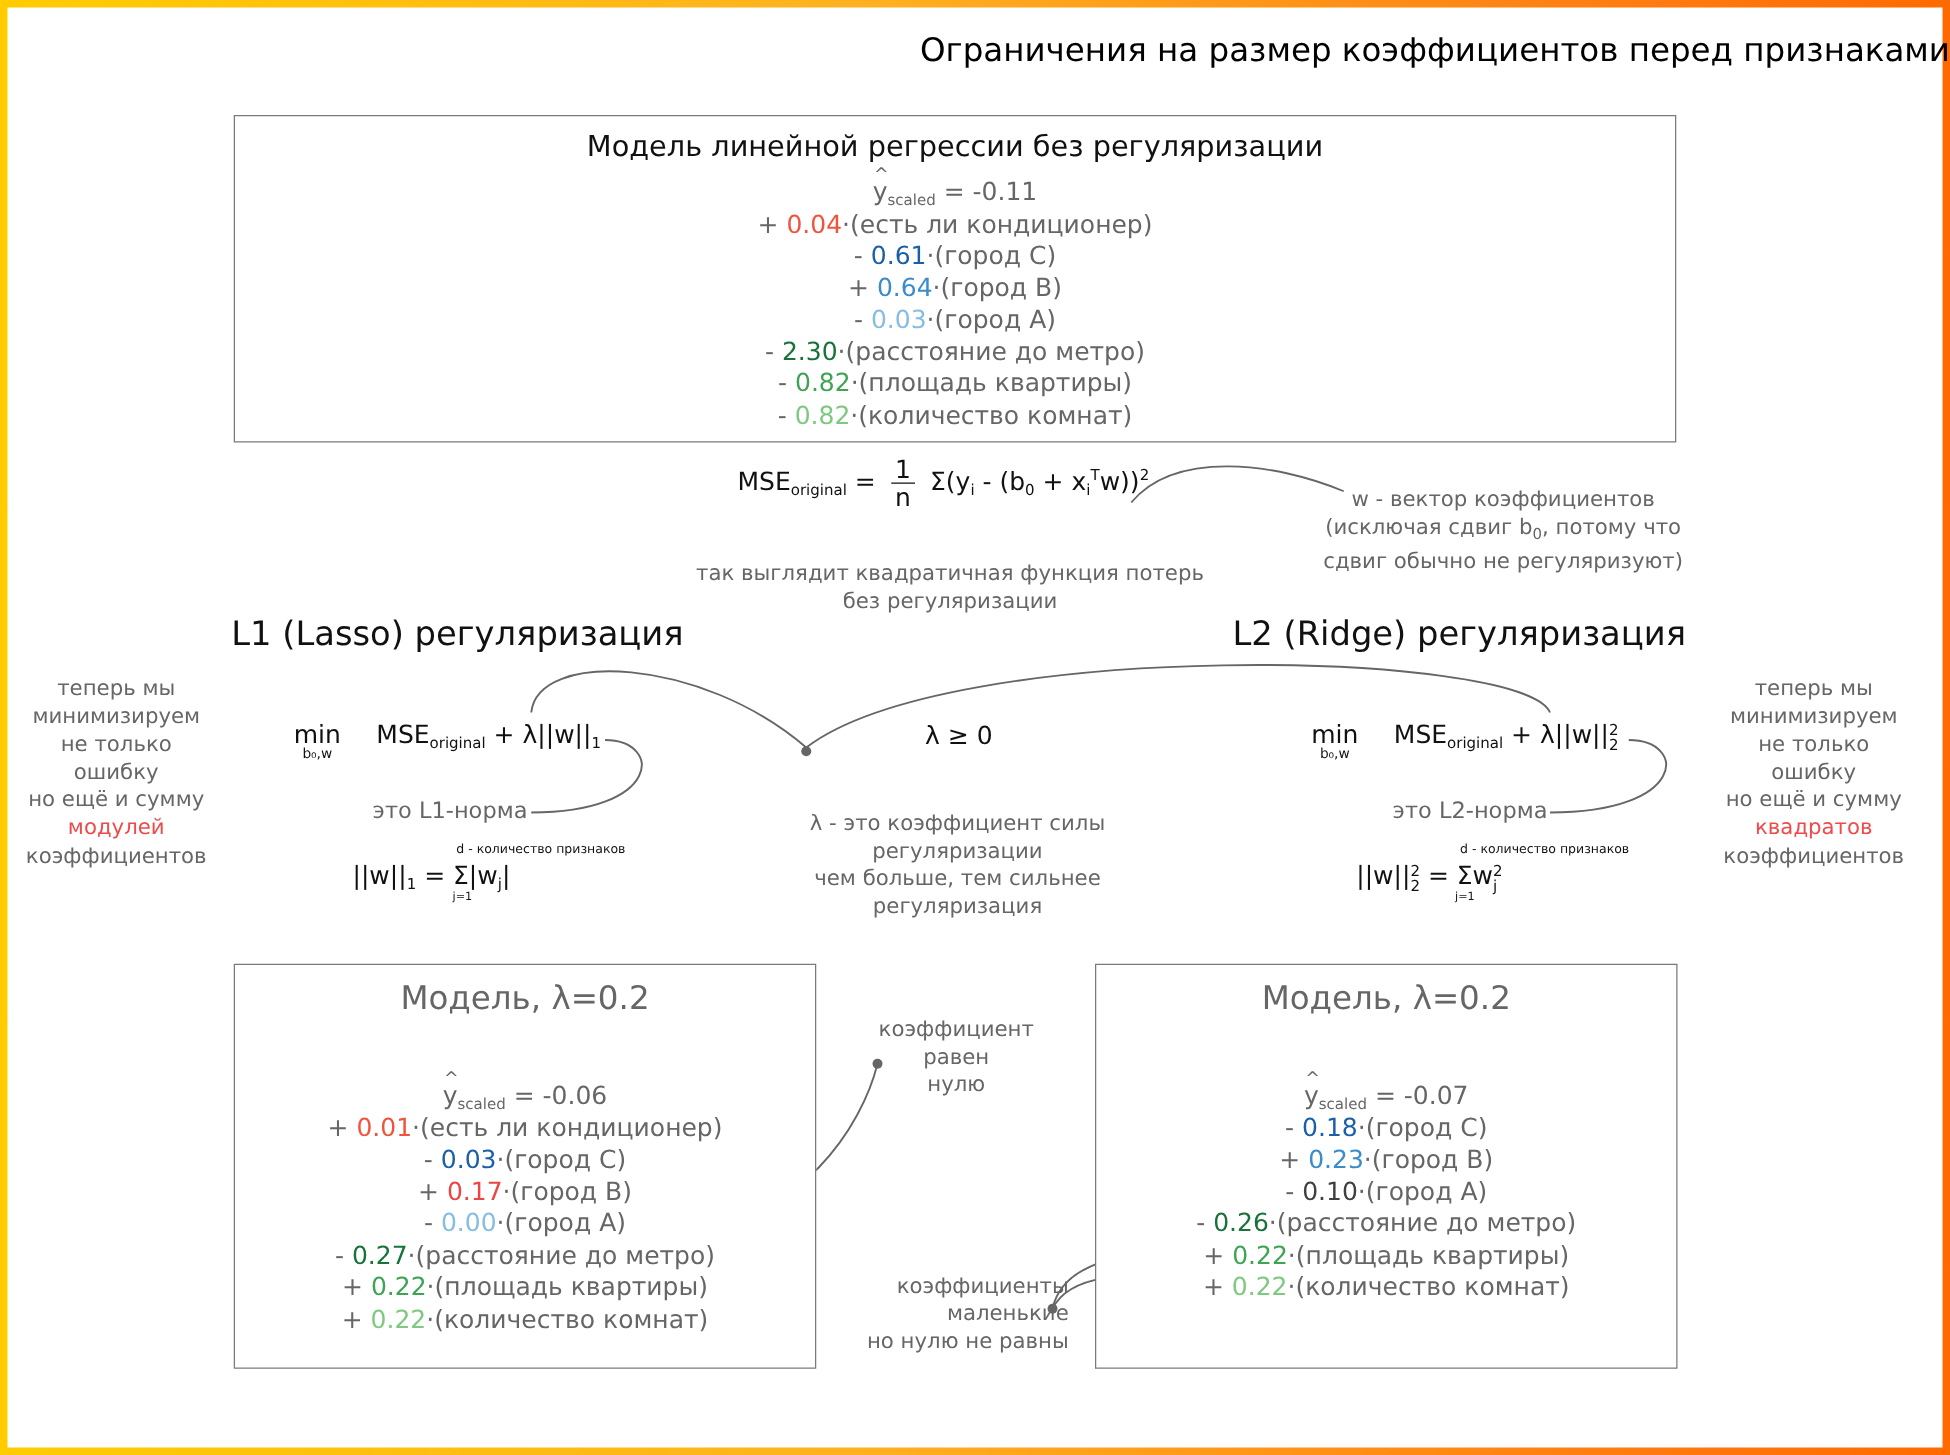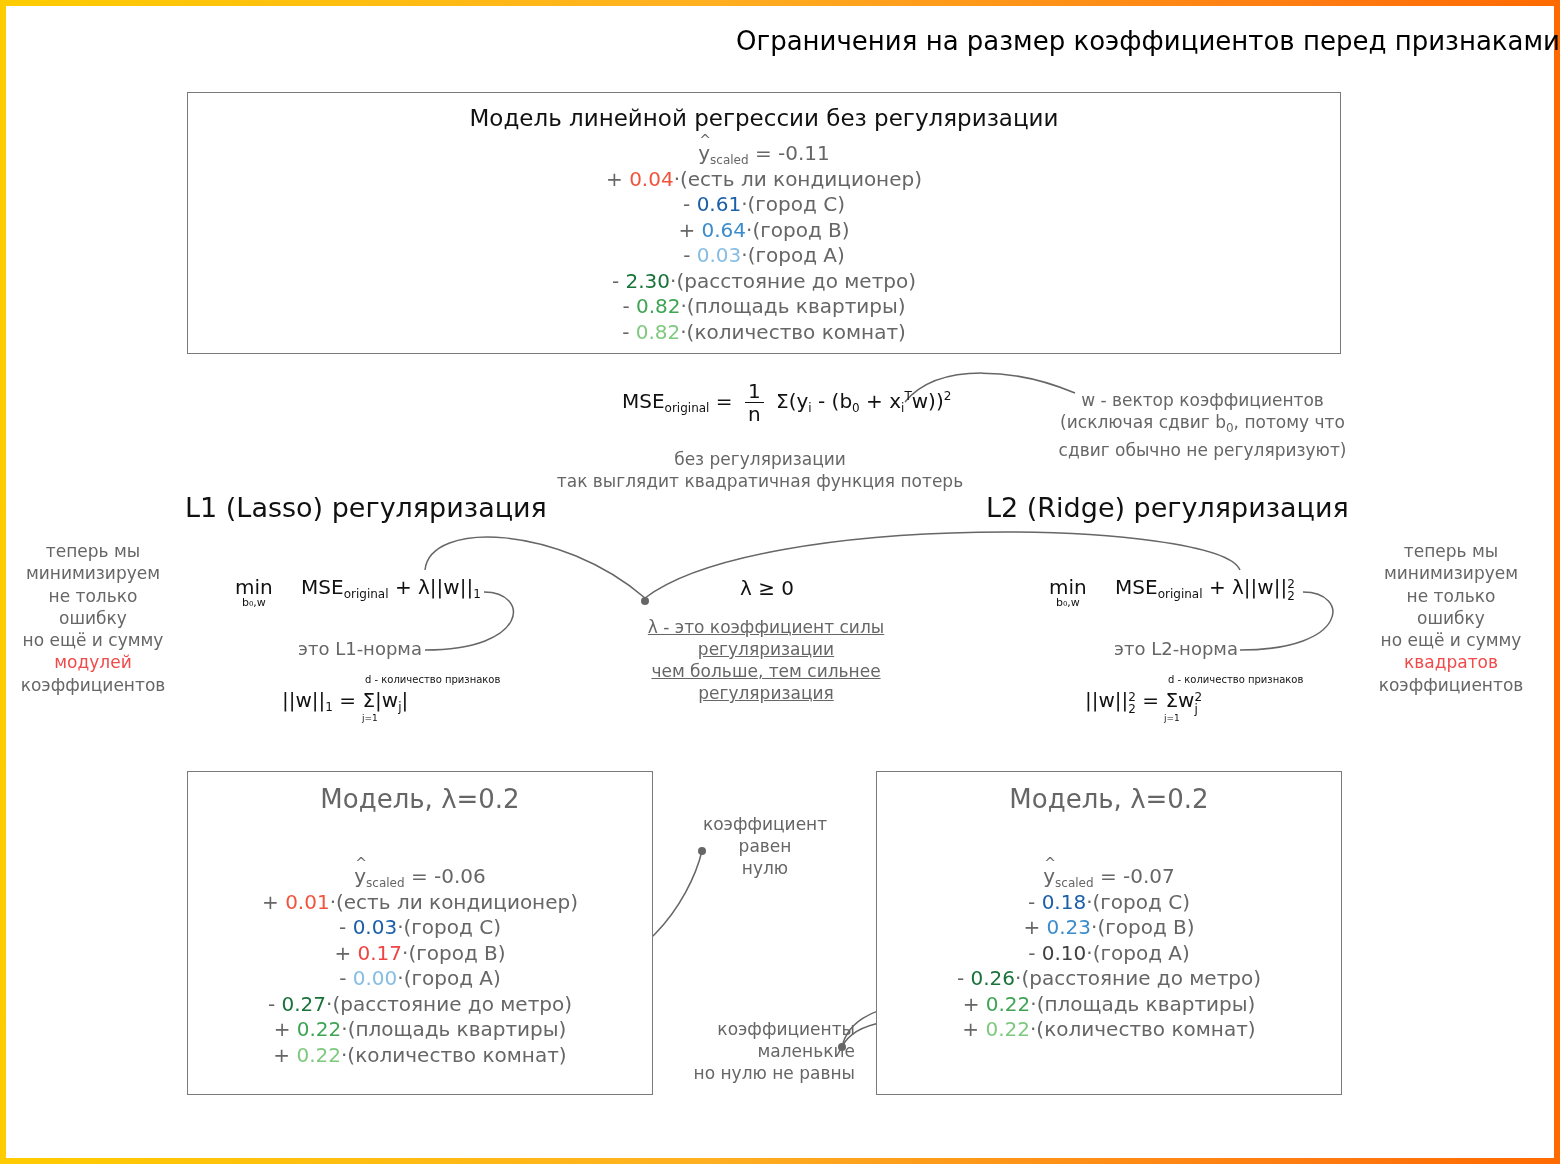--- a/index.html
+++ b/index.html
@@ -66,33 +66,33 @@
     <div class="line"><span>+</span> <span style="color:#f0543c">0.04</span><span>·(есть ли кондиционер)</span></div>
     <div class="line"><span>-</span> <span style="color:#1a5fa8">0.61</span><span>·(город C)</span></div>
     <div class="line"><span>+</span> <span style="color:#3a8ccc">0.64</span><span>·(город B)</span></div>
     <div class="line"><span>-</span> <span style="color:#85bde3">0.03</span><span>·(город A)</span></div>
     <div class="line"><span>-</span> <span style="color:#19723a">2.30</span><span>·(расстояние до метро)</span></div>
     <div class="line"><span>-</span> <span style="color:#3fa454">0.82</span><span>·(площадь квартиры)</span></div>
     <div class="line"><span>-</span> <span style="color:#7ec97f">0.82</span><span>·(количество комнат)</span></div>
   </div>
 </div>
 
-<div class="abs formula" style="left:590px;top:380px;margin-left:32px;">
+<div class="abs formula" style="left:590px;top:364px;">
   <span>MSE</span><span class="sub">original</span>
   <span>=</span>
   <span style="display:inline-block;vertical-align:middle;text-align:center;margin:0 6px;">
     <span style="display:block;border-bottom:1.5px solid #111;padding:0 3px;line-height:22px;">1</span>
     <span style="display:block;line-height:22px;">n</span>
   </span>
   <span>Σ(y</span><span class="sub">i</span><span> - (b</span><span class="sub">0</span><span> + x</span><span class="sub">i</span><span class="sup">T</span><span>w))</span><span class="sup">2</span>
 </div>
 
 <div class="abs note" style="left:530px;width:460px;top:448px;">
+  <div>так выглядит квадратичная функция потерь</div>
   <div>без регуляризации</div>
-  <div>так выглядит квадратичная функция потерь</div>
 </div>
 
 <div class="abs note" style="left:1030px;width:345px;top:389px;">
   <div>w - вектор коэффициентов</div>
   <div><span>(исключая сдвиг b</span><span class="sub">0</span><span>, потому что</span></div>
   <div>сдвиг обычно не регуляризуют)</div>
 </div>
 
 <div class="abs reg-title" style="left:185px;top:492px;">L1 (Lasso) регуляризация</div>
 <div class="abs reg-title" style="left:986px;top:492px;">L2 (Ridge) регуляризация</div>
@@ -141,21 +141,21 @@
 </div>
 <div class="abs note" style="left:1096px;width:160px;top:638px;font-size:18px;">это L2-норма</div>
 <div class="abs tiny" style="left:1168px;top:674px;">d - количество признаков</div>
 <div class="abs formula" style="left:1085px;top:688px;">
   <span>||w||</span><span style="display:inline-block;vertical-align:-6px;font-size:12px;line-height:12px;"><span style="display:block">2</span><span style="display:block">2</span></span>
   <span>= Σw</span><span style="display:inline-block;vertical-align:-6px;font-size:12px;line-height:12px;"><span style="display:block">2</span><span style="display:block">j</span></span>
 </div>
 <div class="abs tiny" style="left:1164px;top:713px;font-size:9px;">j=1</div>
 
 <div class="abs formula" style="left:740px;top:576px;">λ ≥ 0</div>
-<div class="abs note" style="left:616px;width:300px;top:616px;text-decoration:underline;">
+<div class="abs note" style="left:616px;width:300px;top:648px;">
   <div>λ - это коэффициент силы</div>
   <div>регуляризации</div>
   <div>чем больше, тем сильнее</div>
   <div>регуляризация</div>
 </div>
 
 <div class="box" style="left:187px;top:771px;width:466px;height:324px;">
   <div class="abs center model-title" style="left:0;width:100%;top:12px;">Модель, λ=0.2</div>
   <div class="abs center" style="left:0;width:100%;top:92px;">
     <div class="line"><span class="hat">y</span><span class="sub">scaled</span> <span>= -0.06</span></div>

